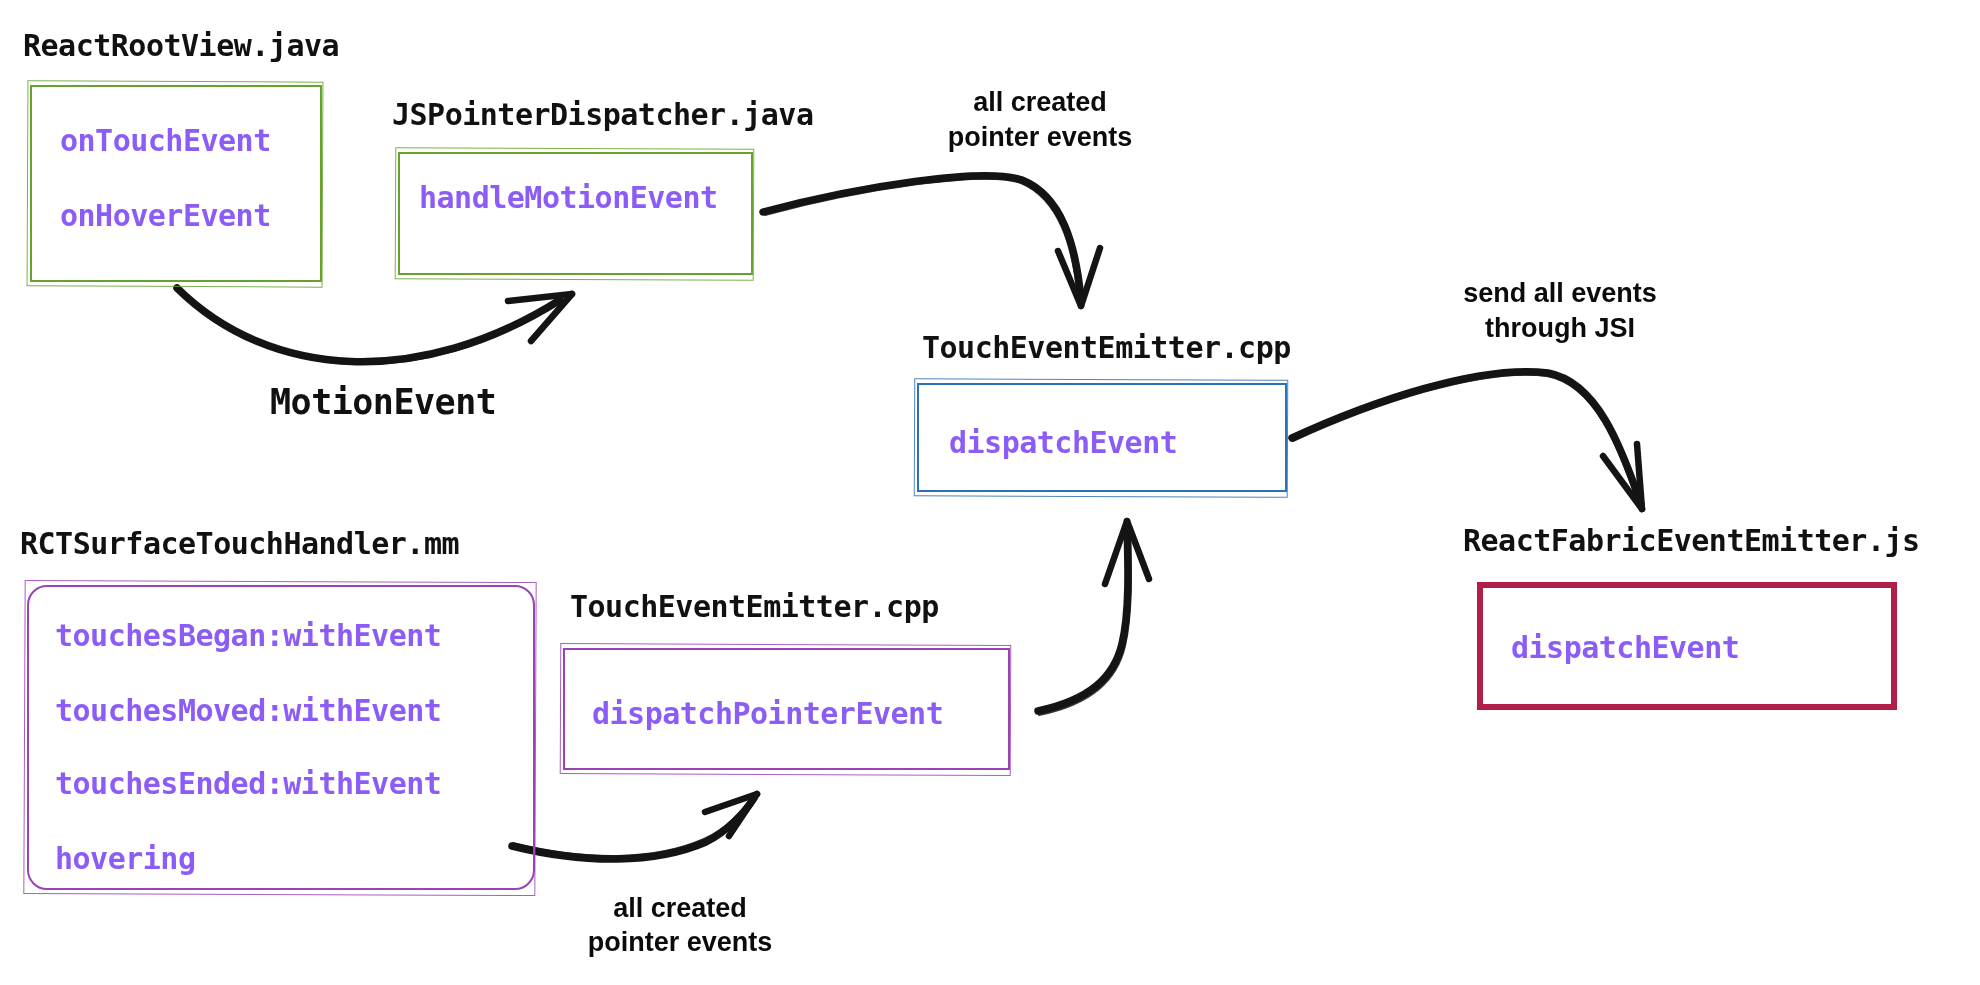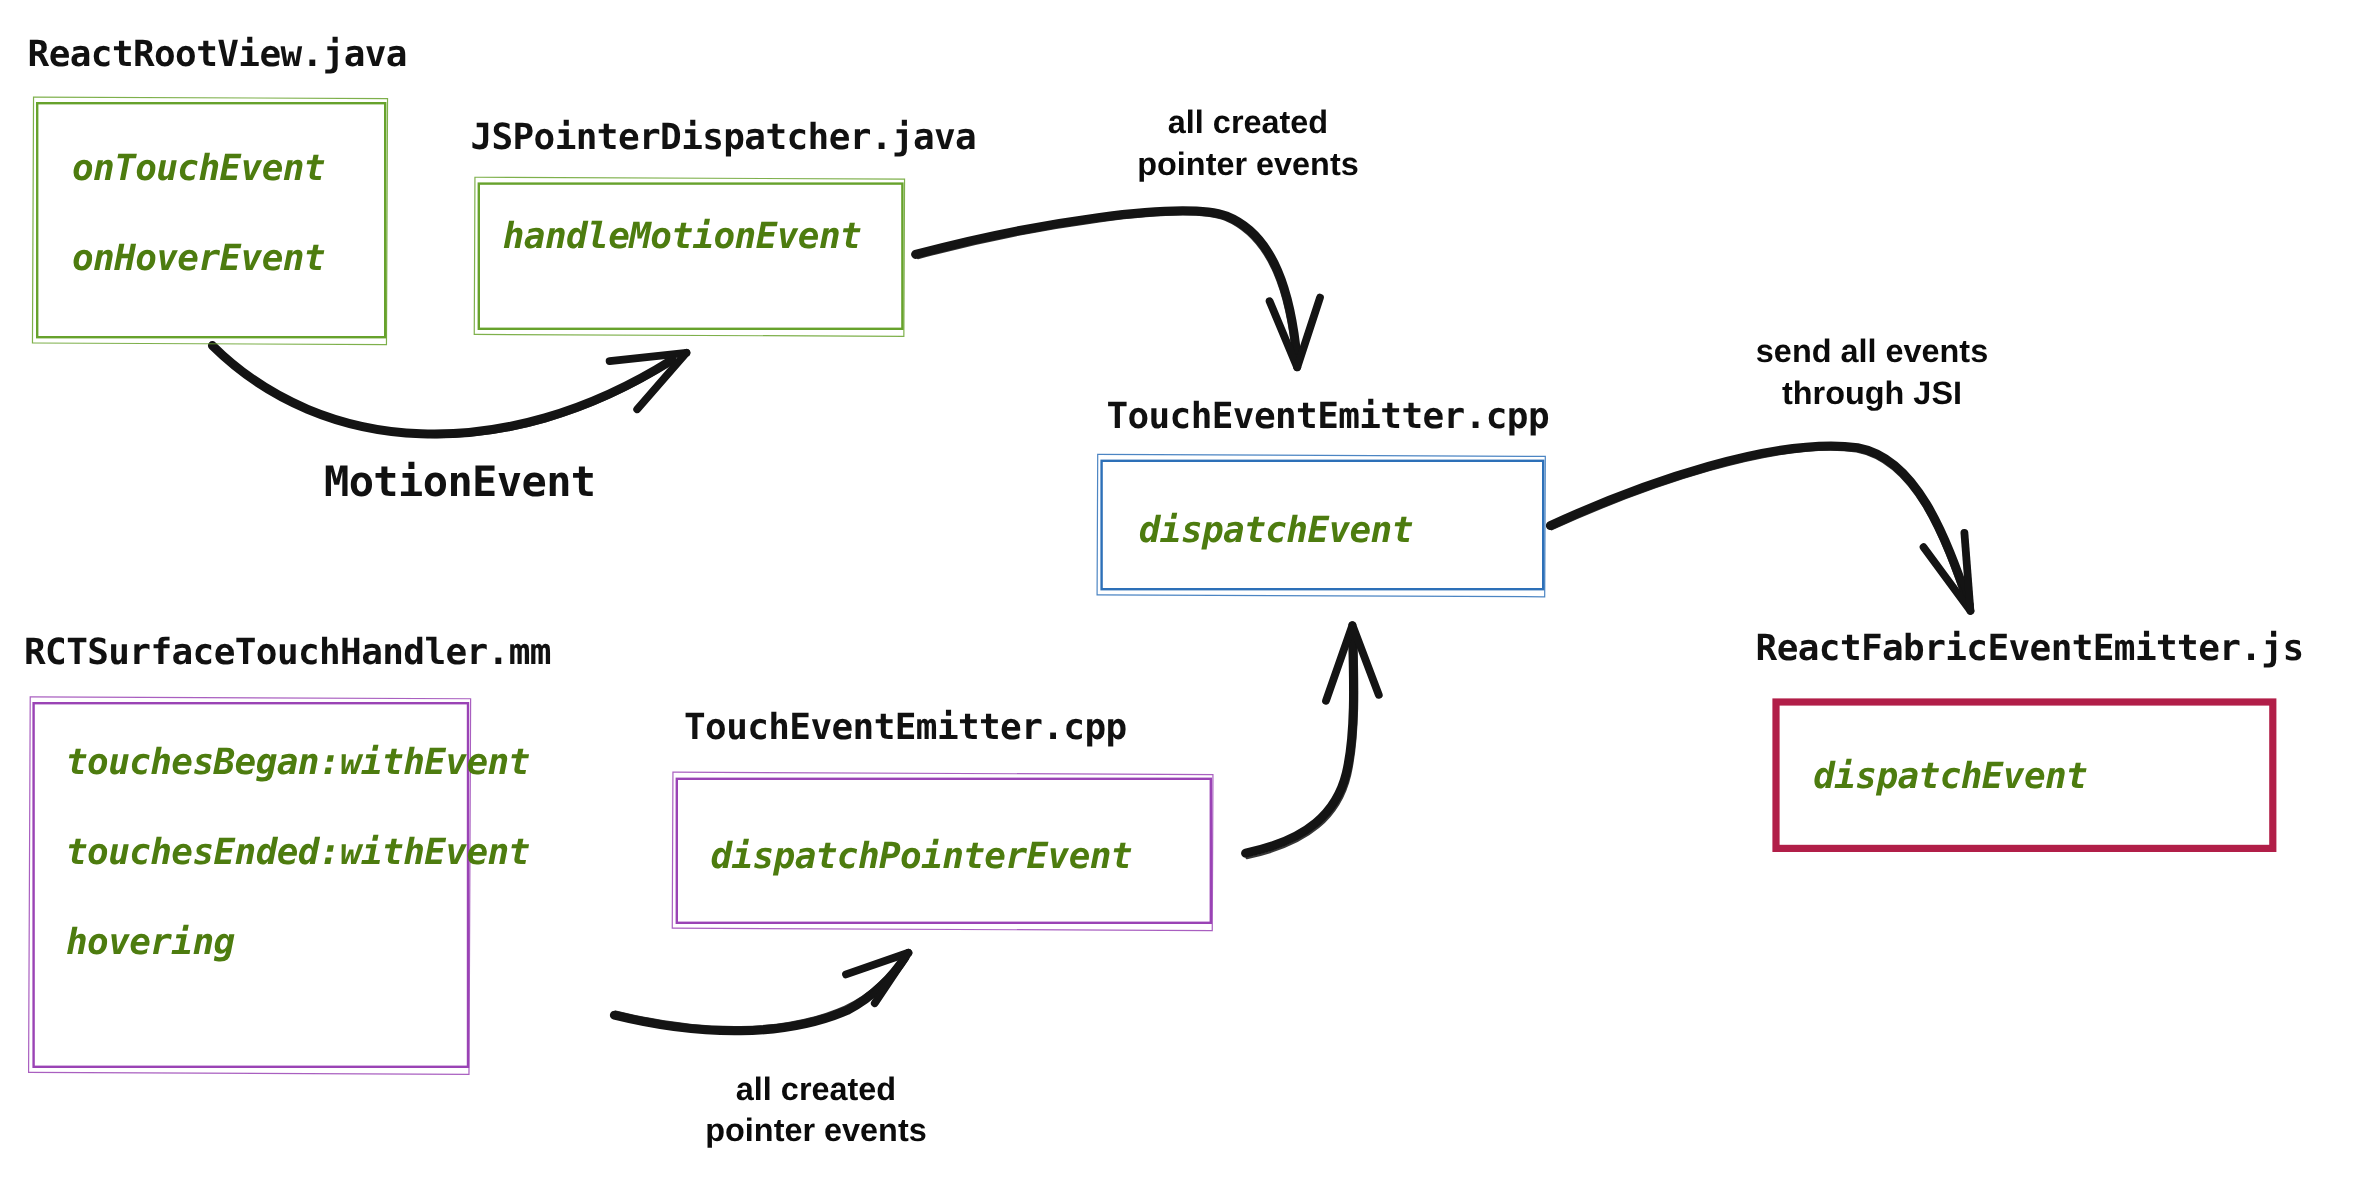--- a/index.html
+++ b/index.html
@@ -52,24 +52,23 @@
     pointer-events: none;
   }
   .node-box.thick { border-width: 6px; }
   .node-box.thick::before { display: none; }
 
   .method {
     position: relative;
     font-weight: bold;
     font-size: 30px;
     line-height: 32px;
-    color: #4d7c0f;
+    color: #8b5cf6;
     white-space: nowrap;
     letter-spacing: -0.5px;
-    font-style: italic;
   }
   .annotation {
     position: absolute;
     font-family: "Liberation Sans", sans-serif;
     font-size: 27px;
     line-height: 35px;
     color: #0b0b0b;
     text-align: center;
     white-space: nowrap;
     font-weight: bold;
@@ -148,22 +147,23 @@
     <div>send all events</div>
     <div>through JSI</div>
   </div>
 
   <div class="file-label" style="left:1463px; top:523px;">ReactFabricEventEmitter.js</div>
   <div class="node-box thick" style="left: 1477px; top: 582px; width: 420px; height: 128px; padding: 44px 0px 0px 28px; --c: #b11e48;">
     <div class="method">dispatchEvent</div>
   </div>
 
   <div class="file-label" style="left:20px; top:526px;">RCTSurfaceTouchHandler.mm</div>
-  <div class="node-box" style="left: 27px; top: 585px; width: 364px; height: 305px; padding: 33px 0px 0px 26px; --c: #9a43b5;">
+  <div class="node-box" style="left: 27px; top: 585px; width: 508px; height: 305px; padding: 33px 0px 0px 26px; border-radius: 20px; --c: #9a43b5;">
     <div class="method" style="margin-bottom:43px;">touchesBegan:withEvent</div>
+    <div class="method" style="margin-bottom:41px;">touchesMoved:withEvent</div>
     <div class="method" style="margin-bottom:43px;">touchesEnded:withEvent</div>
     <div class="method">hovering</div>
   </div>
 
   <div class="file-label" style="left:570px; top:589px;">TouchEventEmitter.cpp</div>
   <div class="node-box" style="left: 563px; top: 648px; width: 447px; height: 122px; padding: 48px 0px 12px 27px; --c: #9a43b5;">
     <div class="method">dispatchPointerEvent</div>
   </div>
 
   <div class="annotation" style="left:530px; top:891px; width:300px; line-height:34px;">

